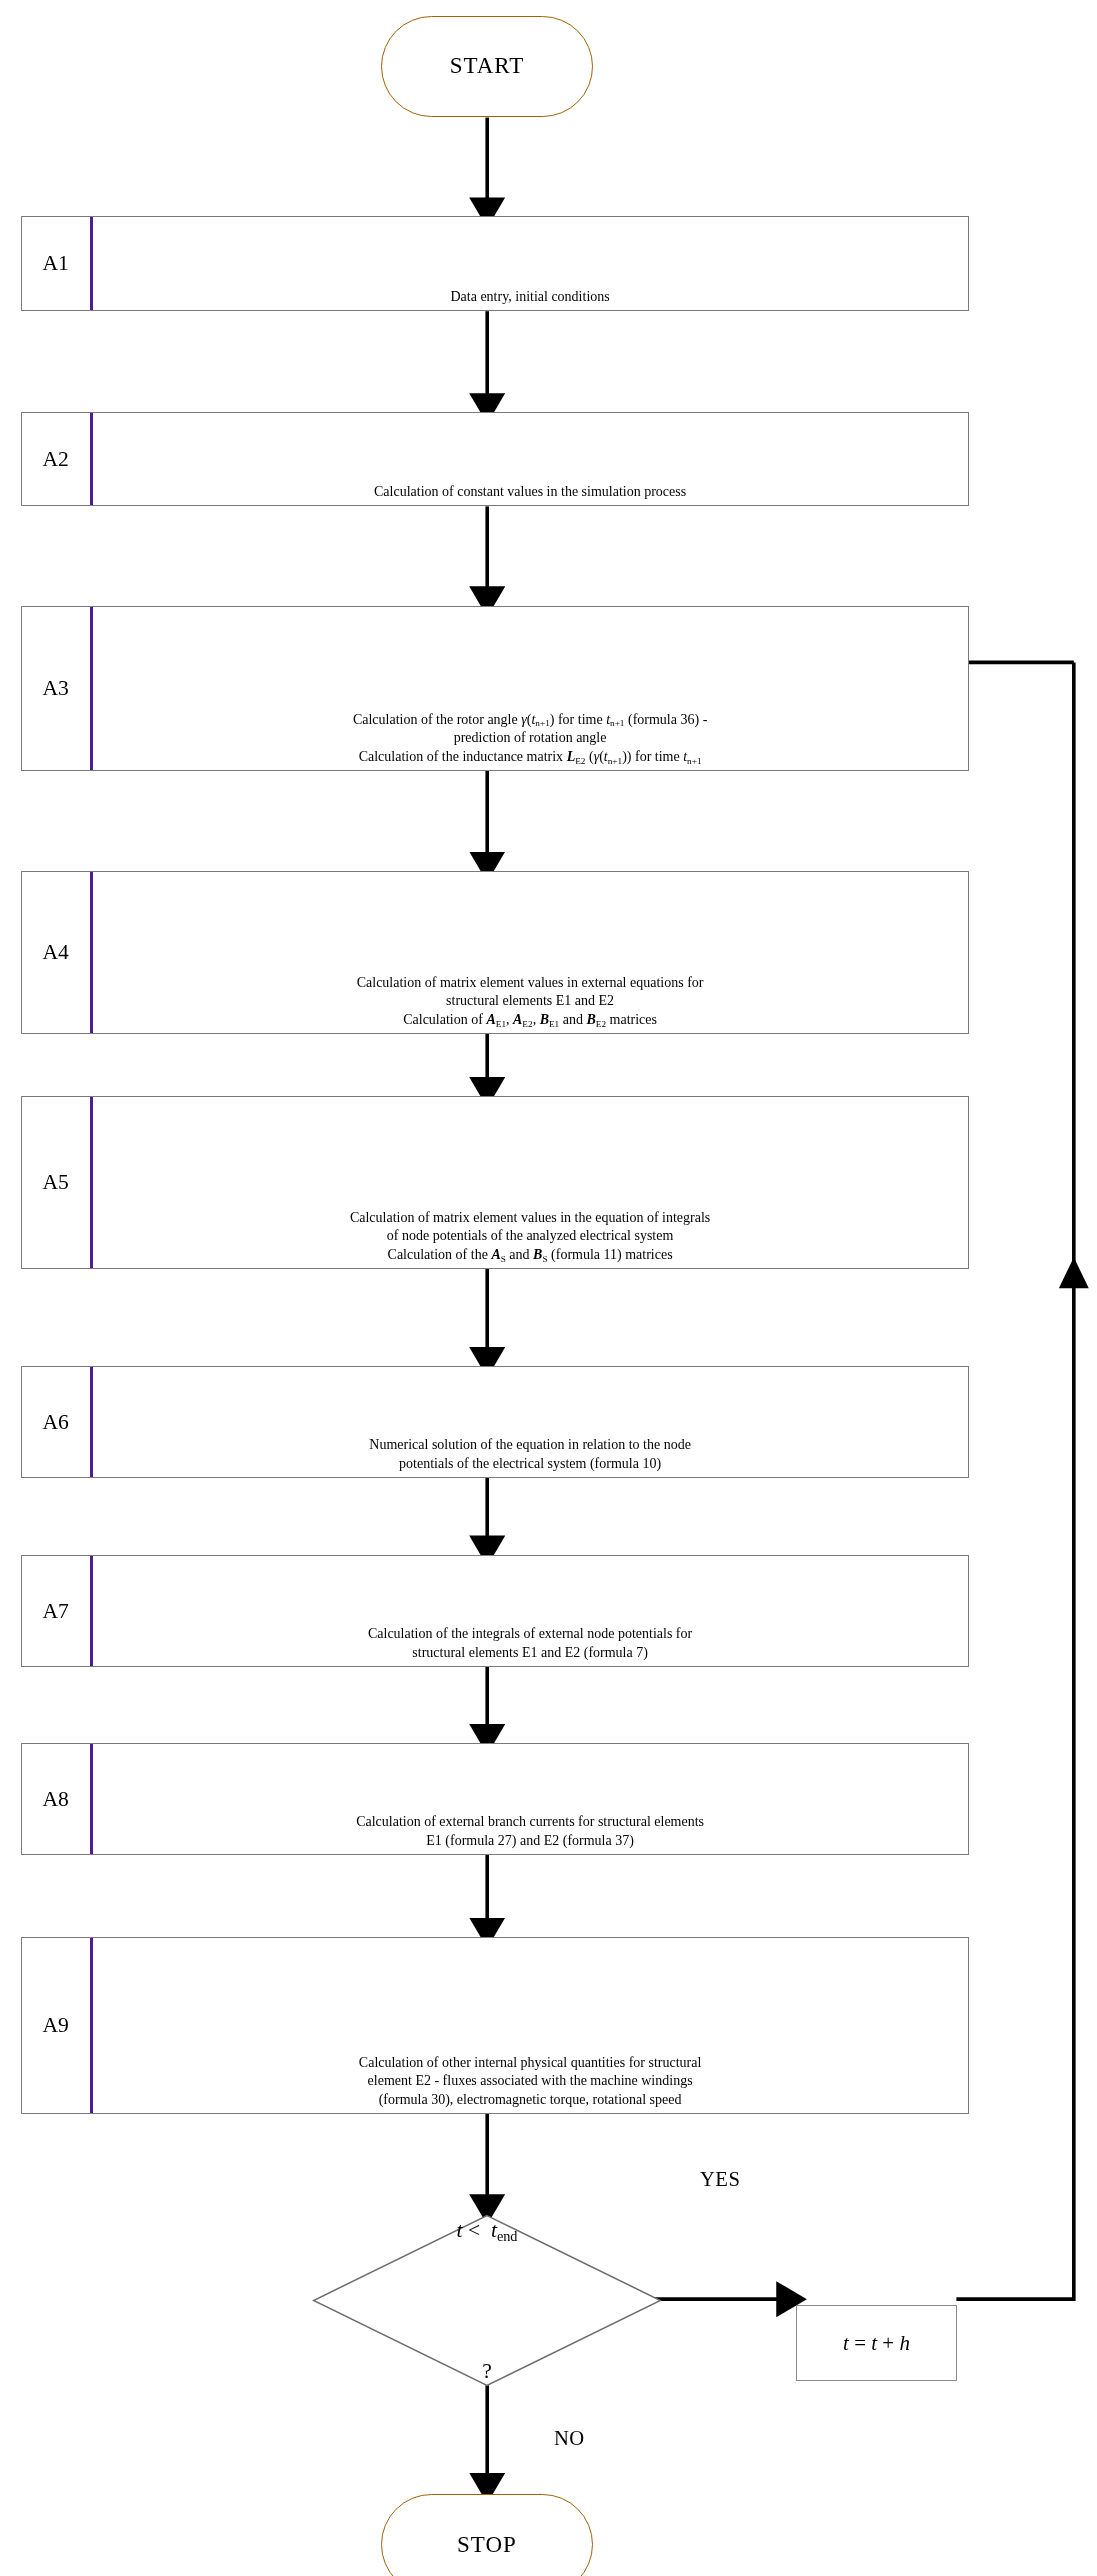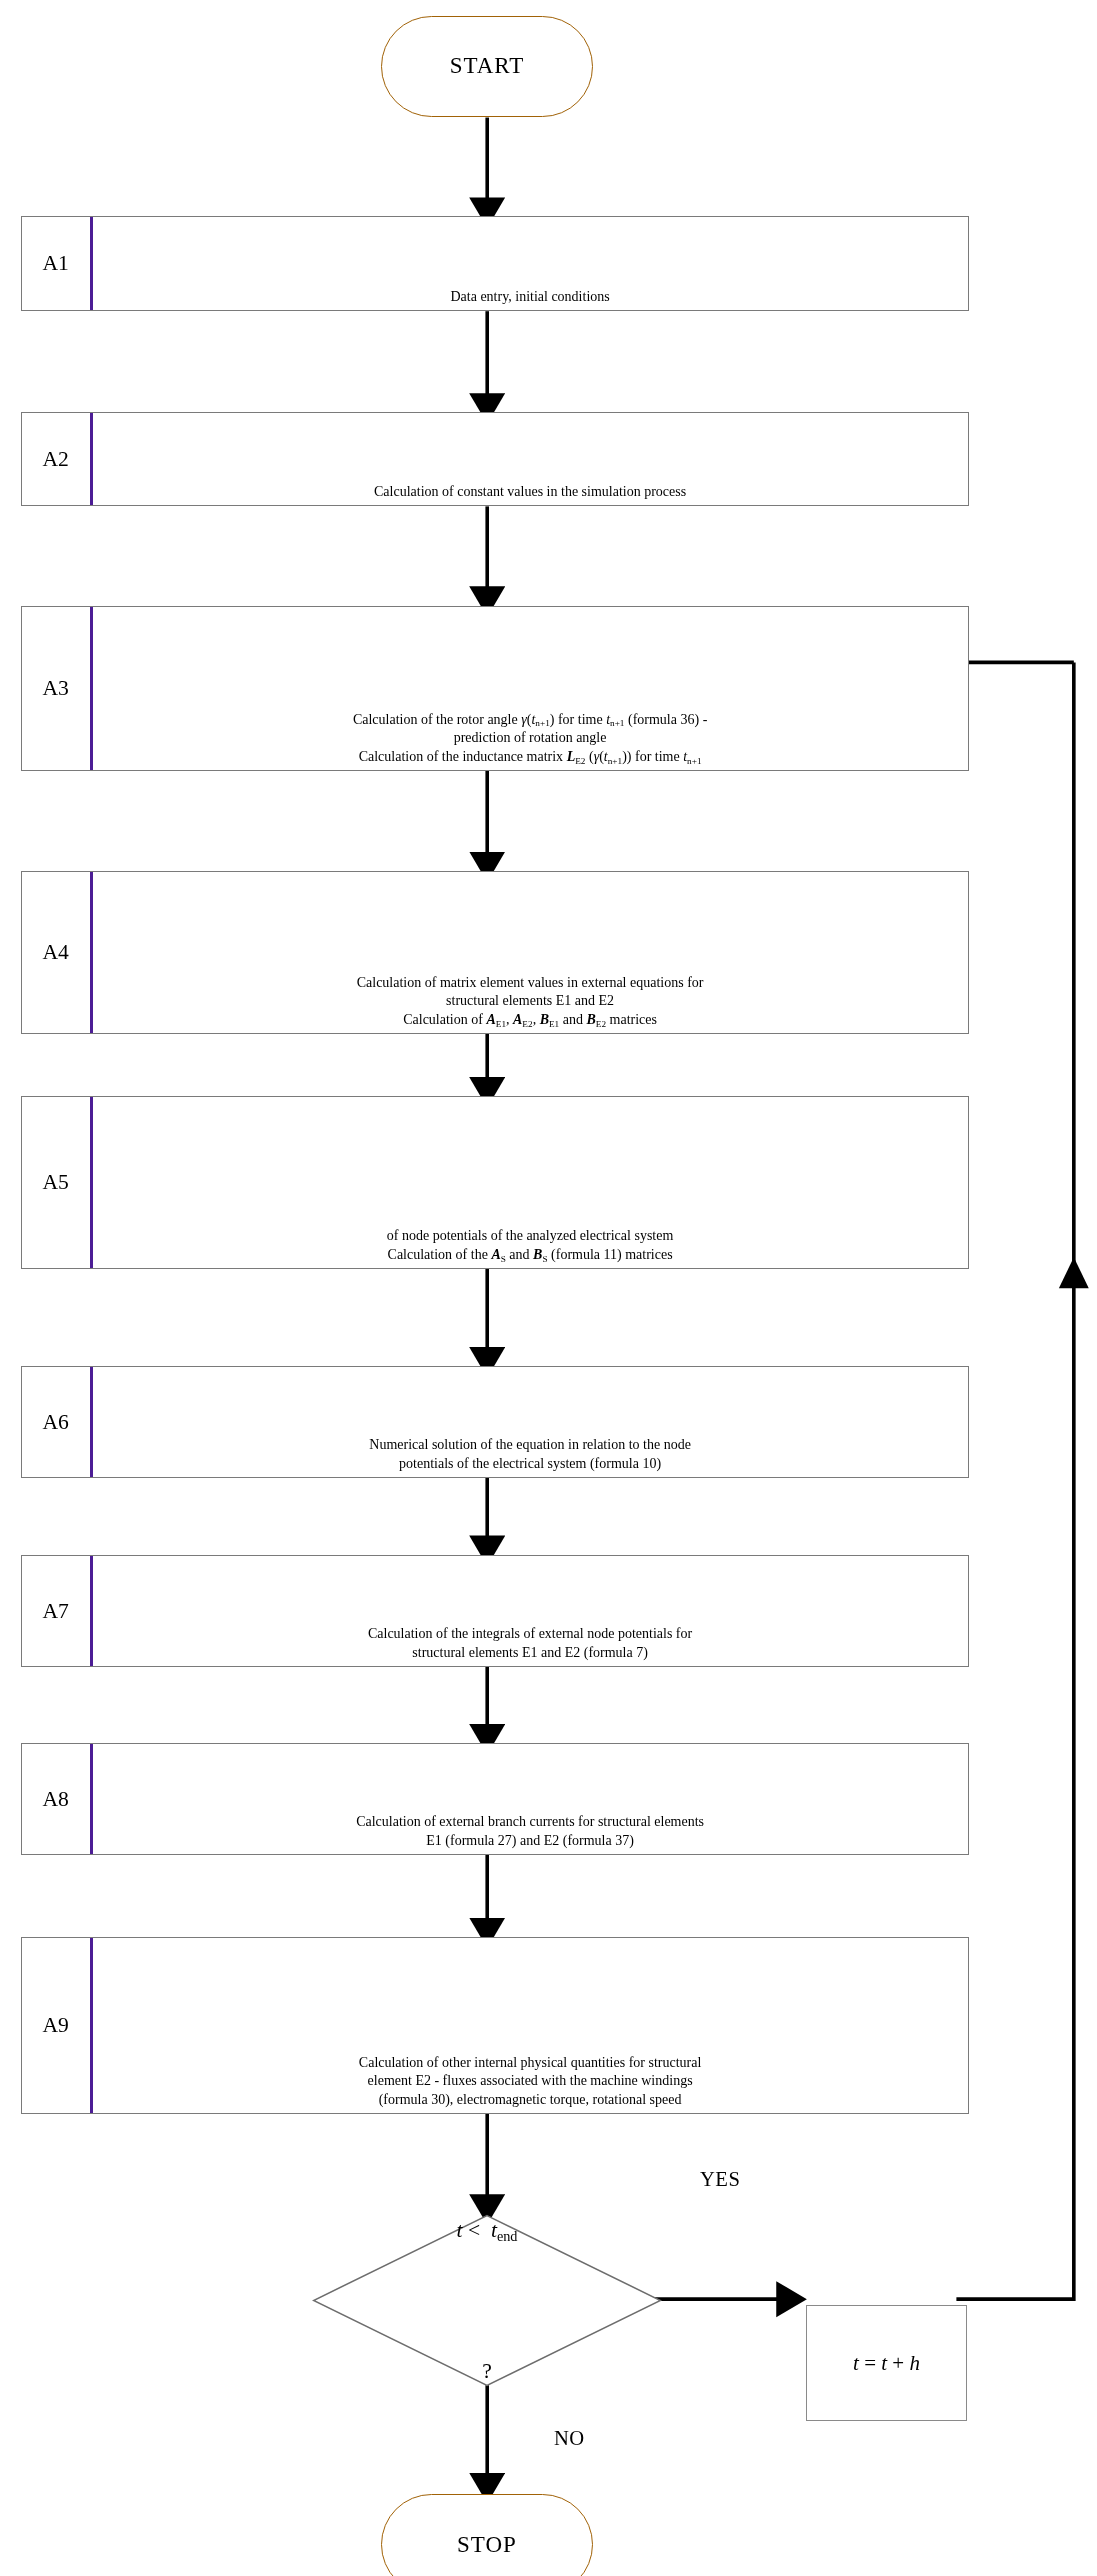--- a/index.html
+++ b/index.html
@@ -161,20 +161,21 @@
         <span class="ln">structural elements E1 and E2</span>
         <span class="ln">Calculation of <b class="m">A</b><sub>E1</sub>, <b class="m">A</b><sub>E2</sub>, <b class="m">B</b><sub>E1</sub> and <b class="m">B</b><sub>E2</sub> matrices</span>
       </span>
     </div>
   </div>
 
   <div class="pbox" style="left:20.6px;top:1096px;width:948px;height:173px;">
     <div class="idcell">A5</div>
     <div class="bodycell">
       <span class="lines">
+        <span class="ln">Calculation of matrix element values  in the equation of integrals</span>
         <span class="ln">of node potentials of the analyzed electrical system</span>
         <span class="ln">Calculation of the <b class="m">A</b><sub>S</sub> and <b class="m">B</b><sub>S</sub> (formula 11) matrices</span>
       </span>
     </div>
   </div>
 
   <div class="pbox" style="left:20.6px;top:1366px;width:948px;height:112px;">
     <div class="idcell">A6</div>
     <div class="bodycell">
       <span class="lines">
@@ -222,21 +223,21 @@
     <div class="diamond-text">
       <span><i class="v">t</i> &lt;&nbsp; <i class="v">t</i><sub>end</sub></span>
       <span class="q">?</span>
     </div>
   </div>
 
   <div class="edgelabel" style="left:700px;top:2168px;">YES</div>
 
   <div class="edgelabel" style="left:554px;top:2427px;">NO</div>
 
-  <div class="plainbox" style="left:796px;top:2305px;width:161px;height:116px;margin-left:10px;">
+  <div class="plainbox" style="left:796px;top:2305px;width:161px;height:76px;">
     <span><i class="v">t</i> = <i class="v">t</i> + <i class="v">h</i></span>
   </div>
 
   <div class="terminal" style="left:381px;top:2494px;width:212px;height:101px;">
     <span class="tlabel">STOP</span>
   </div>
 
 </div>
 
 

